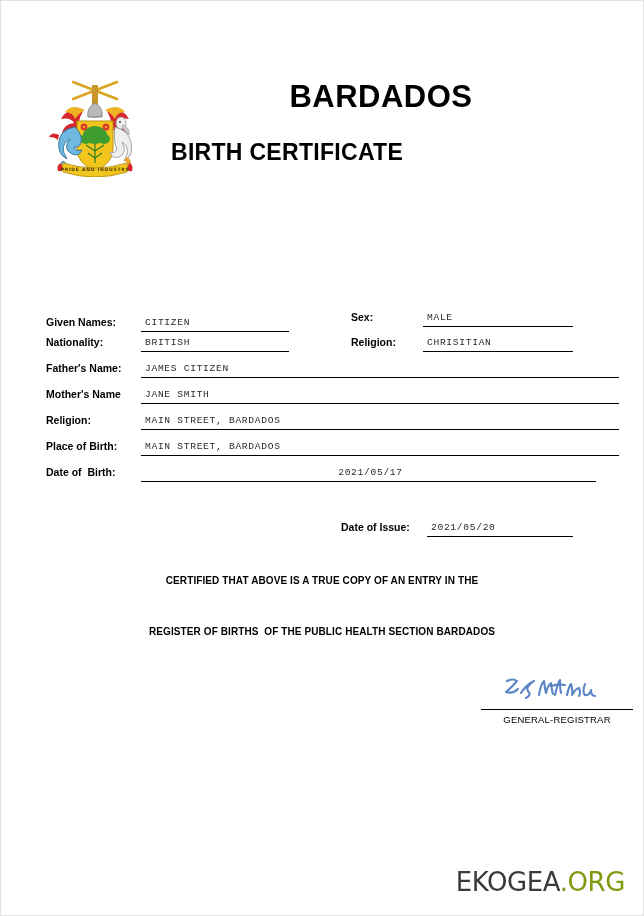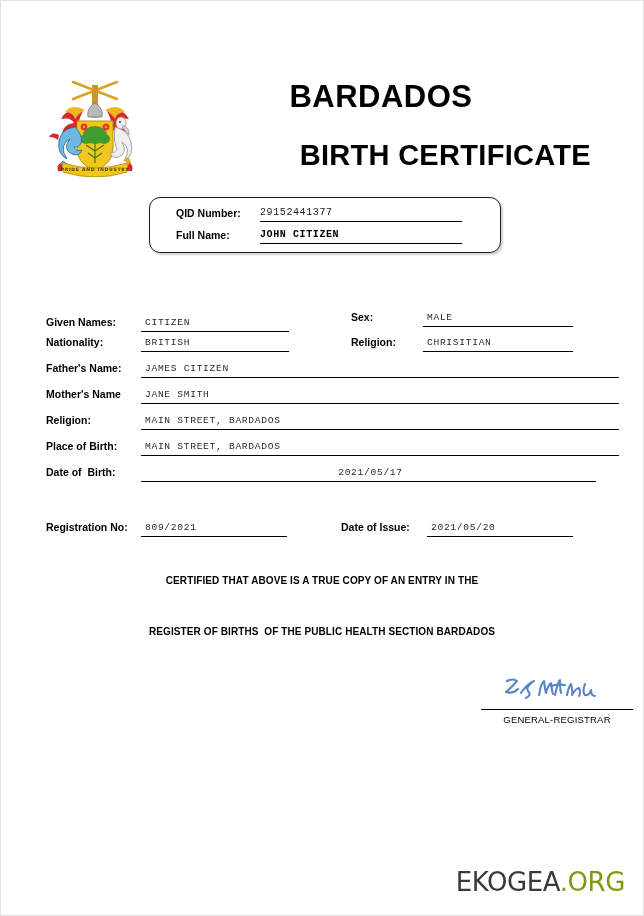--- a/index.html
+++ b/index.html
@@ -35,22 +35,22 @@
     text-align: center;
     font-size: 31px;
     font-weight: bold;
     letter-spacing: 0.5px;
   }
   .title-sub {
     position: absolute;
     left: 170px;
     top: 138px;
     width: 420px;
-    text-align: right;
-    font-size: 29px;
+    text-align: left;
+    font-size: 23px;
     font-weight: bold;
     letter-spacing: 0.3px;
   }
 
   
   .qid-box {
     position: absolute;
     left: 148px;
     top: 196px;
     width: 352px;
@@ -219,30 +219,20 @@
       <path d="M24 86 q32 10 64 0 q2 6 0 9 q-32 10 -64 0 q-2 -4 0 -9 z" fill="#f3c61e" stroke="#b8900e" stroke-width="0.9"></path>
       <path d="M22 86 q-5 2 -3 8 q4 1 5 -2 z" fill="#d6272e"></path>
       <path d="M90 86 q5 2 3 8 q-4 1 -5 -2 z" fill="#d6272e"></path>
       <text x="56" y="94" text-anchor="middle" font-family="DejaVu Sans, sans-serif" font-size="4.6" font-weight="bold" fill="#4a3a06" letter-spacing="0.7">PRIDE AND INDUSTRY</text>
     </svg>
   </div>
 
   <div class="title-main">BARDADOS</div>
   <div class="title-sub">BIRTH CERTIFICATE</div>
 
-  <div class="qid-box">
-    <div class="qid-row r1">
-      <span class="qid-label">QID Number:</span>
-      <span class="qid-value">29152441377</span>
-    </div>
-    <div class="qid-row r2">
-      <span class="qid-label">Full Name:</span>
-      <span class="qid-value bold">JOHN CITIZEN</span>
-    </div>
-  </div>
 
 
   <div class="field" style="left:45px; top:315px; width:530px;">
     <span class="lbl">Given Names:</span>
     <span class="val" style="left:95px; width:148px;">CITIZEN</span>
   </div>
   <div class="field" style="left:350px; top:310px; width:225px;">
     <span class="lbl">Sex:</span>
     <span class="val" style="left:72px; width:150px;">MALE</span>
   </div>
@@ -274,24 +264,20 @@
   <div class="field" style="left:45px; top:439px; width:530px;">
     <span class="lbl">Place of Birth:</span>
     <span class="val" style="left:95px; width:478px;">MAIN STREET, BARDADOS</span>
   </div>
 
   <div class="field" style="left:45px; top:465px; width:530px;">
     <span class="lbl">Date of  Birth:</span>
     <span class="val" style="left:95px; width:455px;text-align:center;">2021/05/17</span>
   </div>
 
-  <div class="field" style="left:45px; top:520px; width:250px;">
-    <span class="lbl">Registration No:</span>
-    <span class="val" style="left:95px; width:146px;">809/2021</span>
-  </div>
   <div class="field" style="left:340px; top:520px; width:235px;">
     <span class="lbl">Date of Issue:</span>
     <span class="val" style="left:86px; width:146px;">2021/05/20</span>
   </div>
 
   <div class="cert-line" style="top:574px;">CERTIFIED THAT ABOVE IS A TRUE COPY OF AN ENTRY IN THE</div>
   <div class="cert-line" style="top:625px;">REGISTER OF BIRTHS  OF THE PUBLIC HEALTH SECTION BARDADOS</div>
 
   <div class="signature">
     <svg viewBox="0 0 110 32" width="110" height="32">

